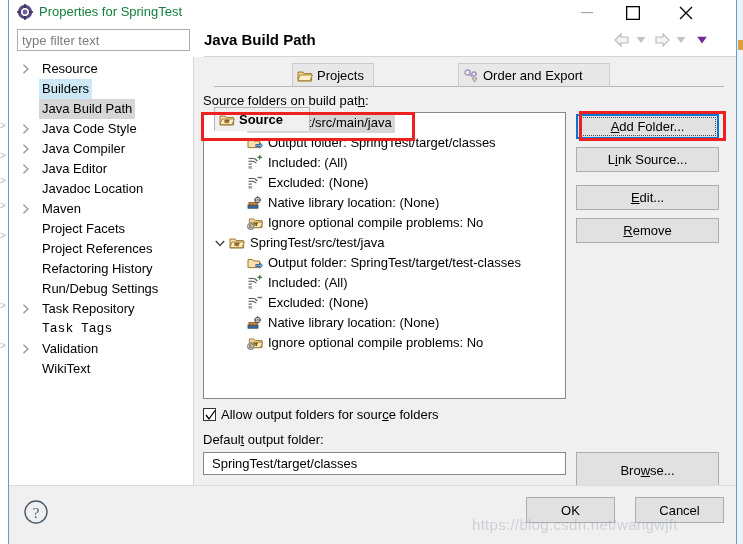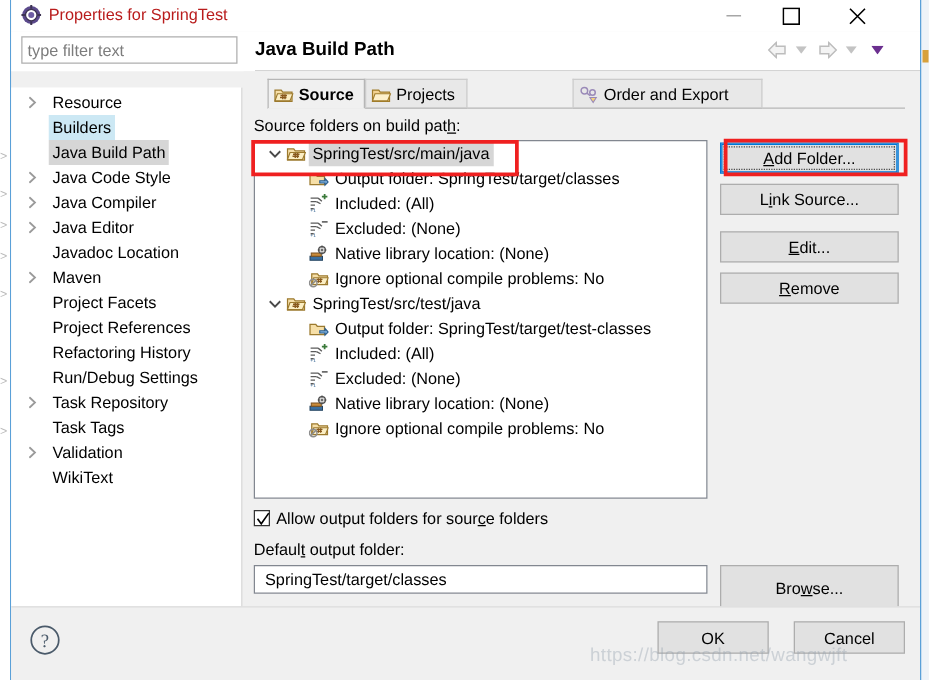--- a/index.html
+++ b/index.html
@@ -52,21 +52,21 @@
   .titlebar {
     position: absolute; left: 0; top: 0; right: 0; height: 25px;
     background: #ffffff;
   }
   .title-icon {
     position: absolute; left: 8px; top: 4px;
     width: 16px; height: 16px;
   }
   .title-text {
     position: absolute; left: 30px; top: 3px;
-    font-size: 13px; color: #b91c1c;
+    font-size: 13px; color: #15803d;
     line-height: 18px;
     white-space: nowrap;
   }
   .winbtn {
     position: absolute; top: 0; width: 46px; height: 25px;
     cursor: default;
   }
   .winbtn svg { position: absolute; left: 50%; top: 50%;
                 transform: translate(-50%, -50%); }
   .winbtn-min { right: 126px; }
@@ -115,21 +115,20 @@
     background: #d4d4d4;
   }
 
   
   .leftpane {
     position: absolute; left: 0; top: 57px; width: 185px; bottom: 58px;
     background: #ffffff;
     border-right: 1px solid #d4d4d4;
     box-sizing: border-box;
     overflow: hidden;
-    margin-top: 13px;
   }
   .tree-row {
     position: relative;
     height: 20px;
     line-height: 20px;
     font-size: 13px;
     color: #000;
     white-space: nowrap;
     cursor: default;
   }
@@ -466,41 +465,41 @@
           <span class="lbl">Run/Debug Settings</span>
         </div>
         <div class="tree-row" style="top: 0px;">
           <span class="arrow">
             <svg width="8" height="10" viewBox="0 0 8 10">
               <path d="M1.5 0.8 L6 5 L1.5 9.2" fill="none" stroke="#9a9a9a" stroke-width="1.4"></path>
             </svg>
           </span>
           <span class="lbl">Task Repository</span>
         </div>
-        <div class="tree-row" style="top: 0px;">
+        <div class="tree-row" style="top: 0px; font-family: Liberation Mono, monospace;">
           <span class="lbl">Task Tags</span>
         </div>
         <div class="tree-row" style="top: 0px;">
           <span class="arrow">
             <svg width="8" height="10" viewBox="0 0 8 10">
               <path d="M1.5 0.8 L6 5 L1.5 9.2" fill="none" stroke="#9a9a9a" stroke-width="1.4"></path>
             </svg>
           </span>
           <span class="lbl">Validation</span>
         </div>
         <div class="tree-row" style="top: 0px;">
           <span class="lbl">WikiText</span>
         </div>
       </div>
 
     <div class="content">
 
       <div class="tabstrip" id="tabstrip">
         <div class="tabline"></div>
-      <div class="tab active" style="left: 0px; width: 78px;"><span class="ticon"><svg width="16" height="16" viewBox="0 0 16 16">
+      <div class="tab active" style="left: 0px; width: 96px; margin-top: 44px;"><span class="ticon"><svg width="16" height="16" viewBox="0 0 16 16">
                 <path d="M1 4 L6 4 L7.2 5.6 L14.6 5.6 L14.6 13 L1 13 Z" fill="#f6dfa8" stroke="#9c7a2e" stroke-width="1"></path>
                 <path d="M3 7 L15.3 7 L13 12.6 L1 12.6 Z" fill="#fbeec4" stroke="#9c7a2e" stroke-width="0.9"></path>
                 <g stroke="#8a5a1e" stroke-width="1.1">
                   <path d="M5.4 8.4 L10.6 8.4"></path>
                   <path d="M5.0 10 L10.2 10"></path>
                   <path d="M7.2 7.4 L7.2 11.3"></path>
                   <path d="M9.0 7.4 L9.0 11.3"></path>
                 </g>
               </svg></span><span>Source</span></div>
           <div class="tab" style="left: 78px; width: 82px;"><span class="ticon"><svg width="16" height="16" viewBox="0 0 16 16">

